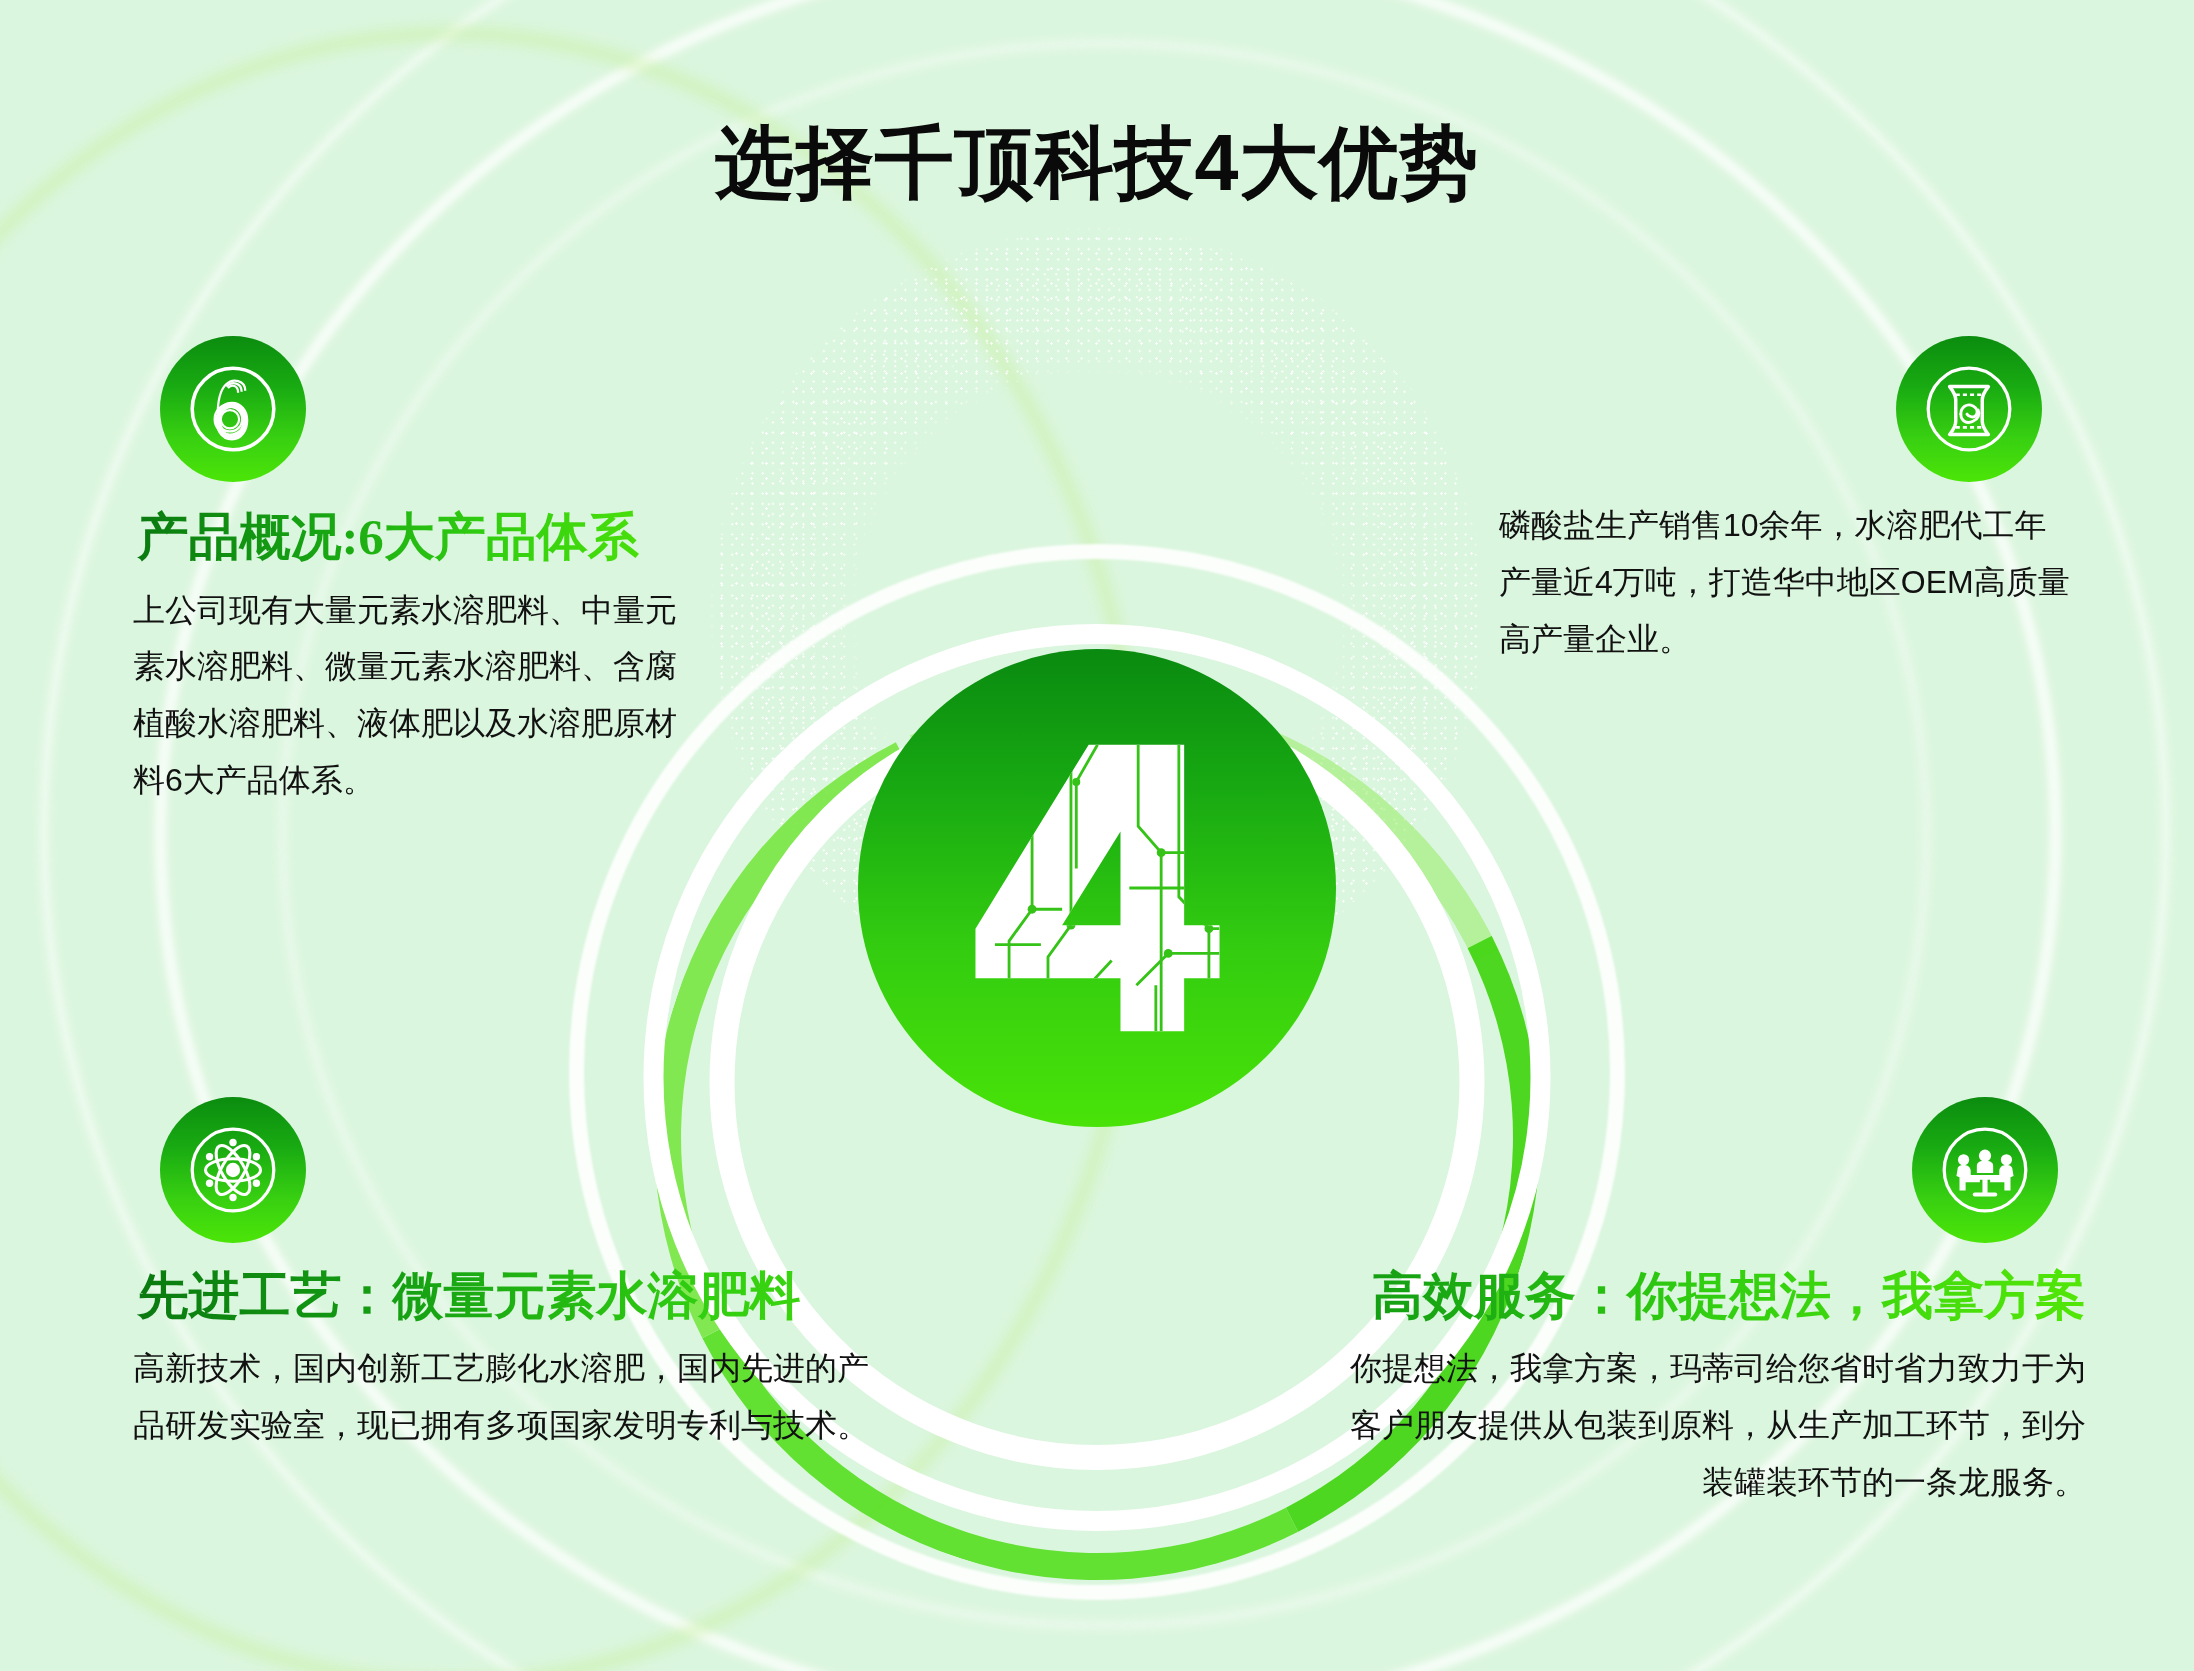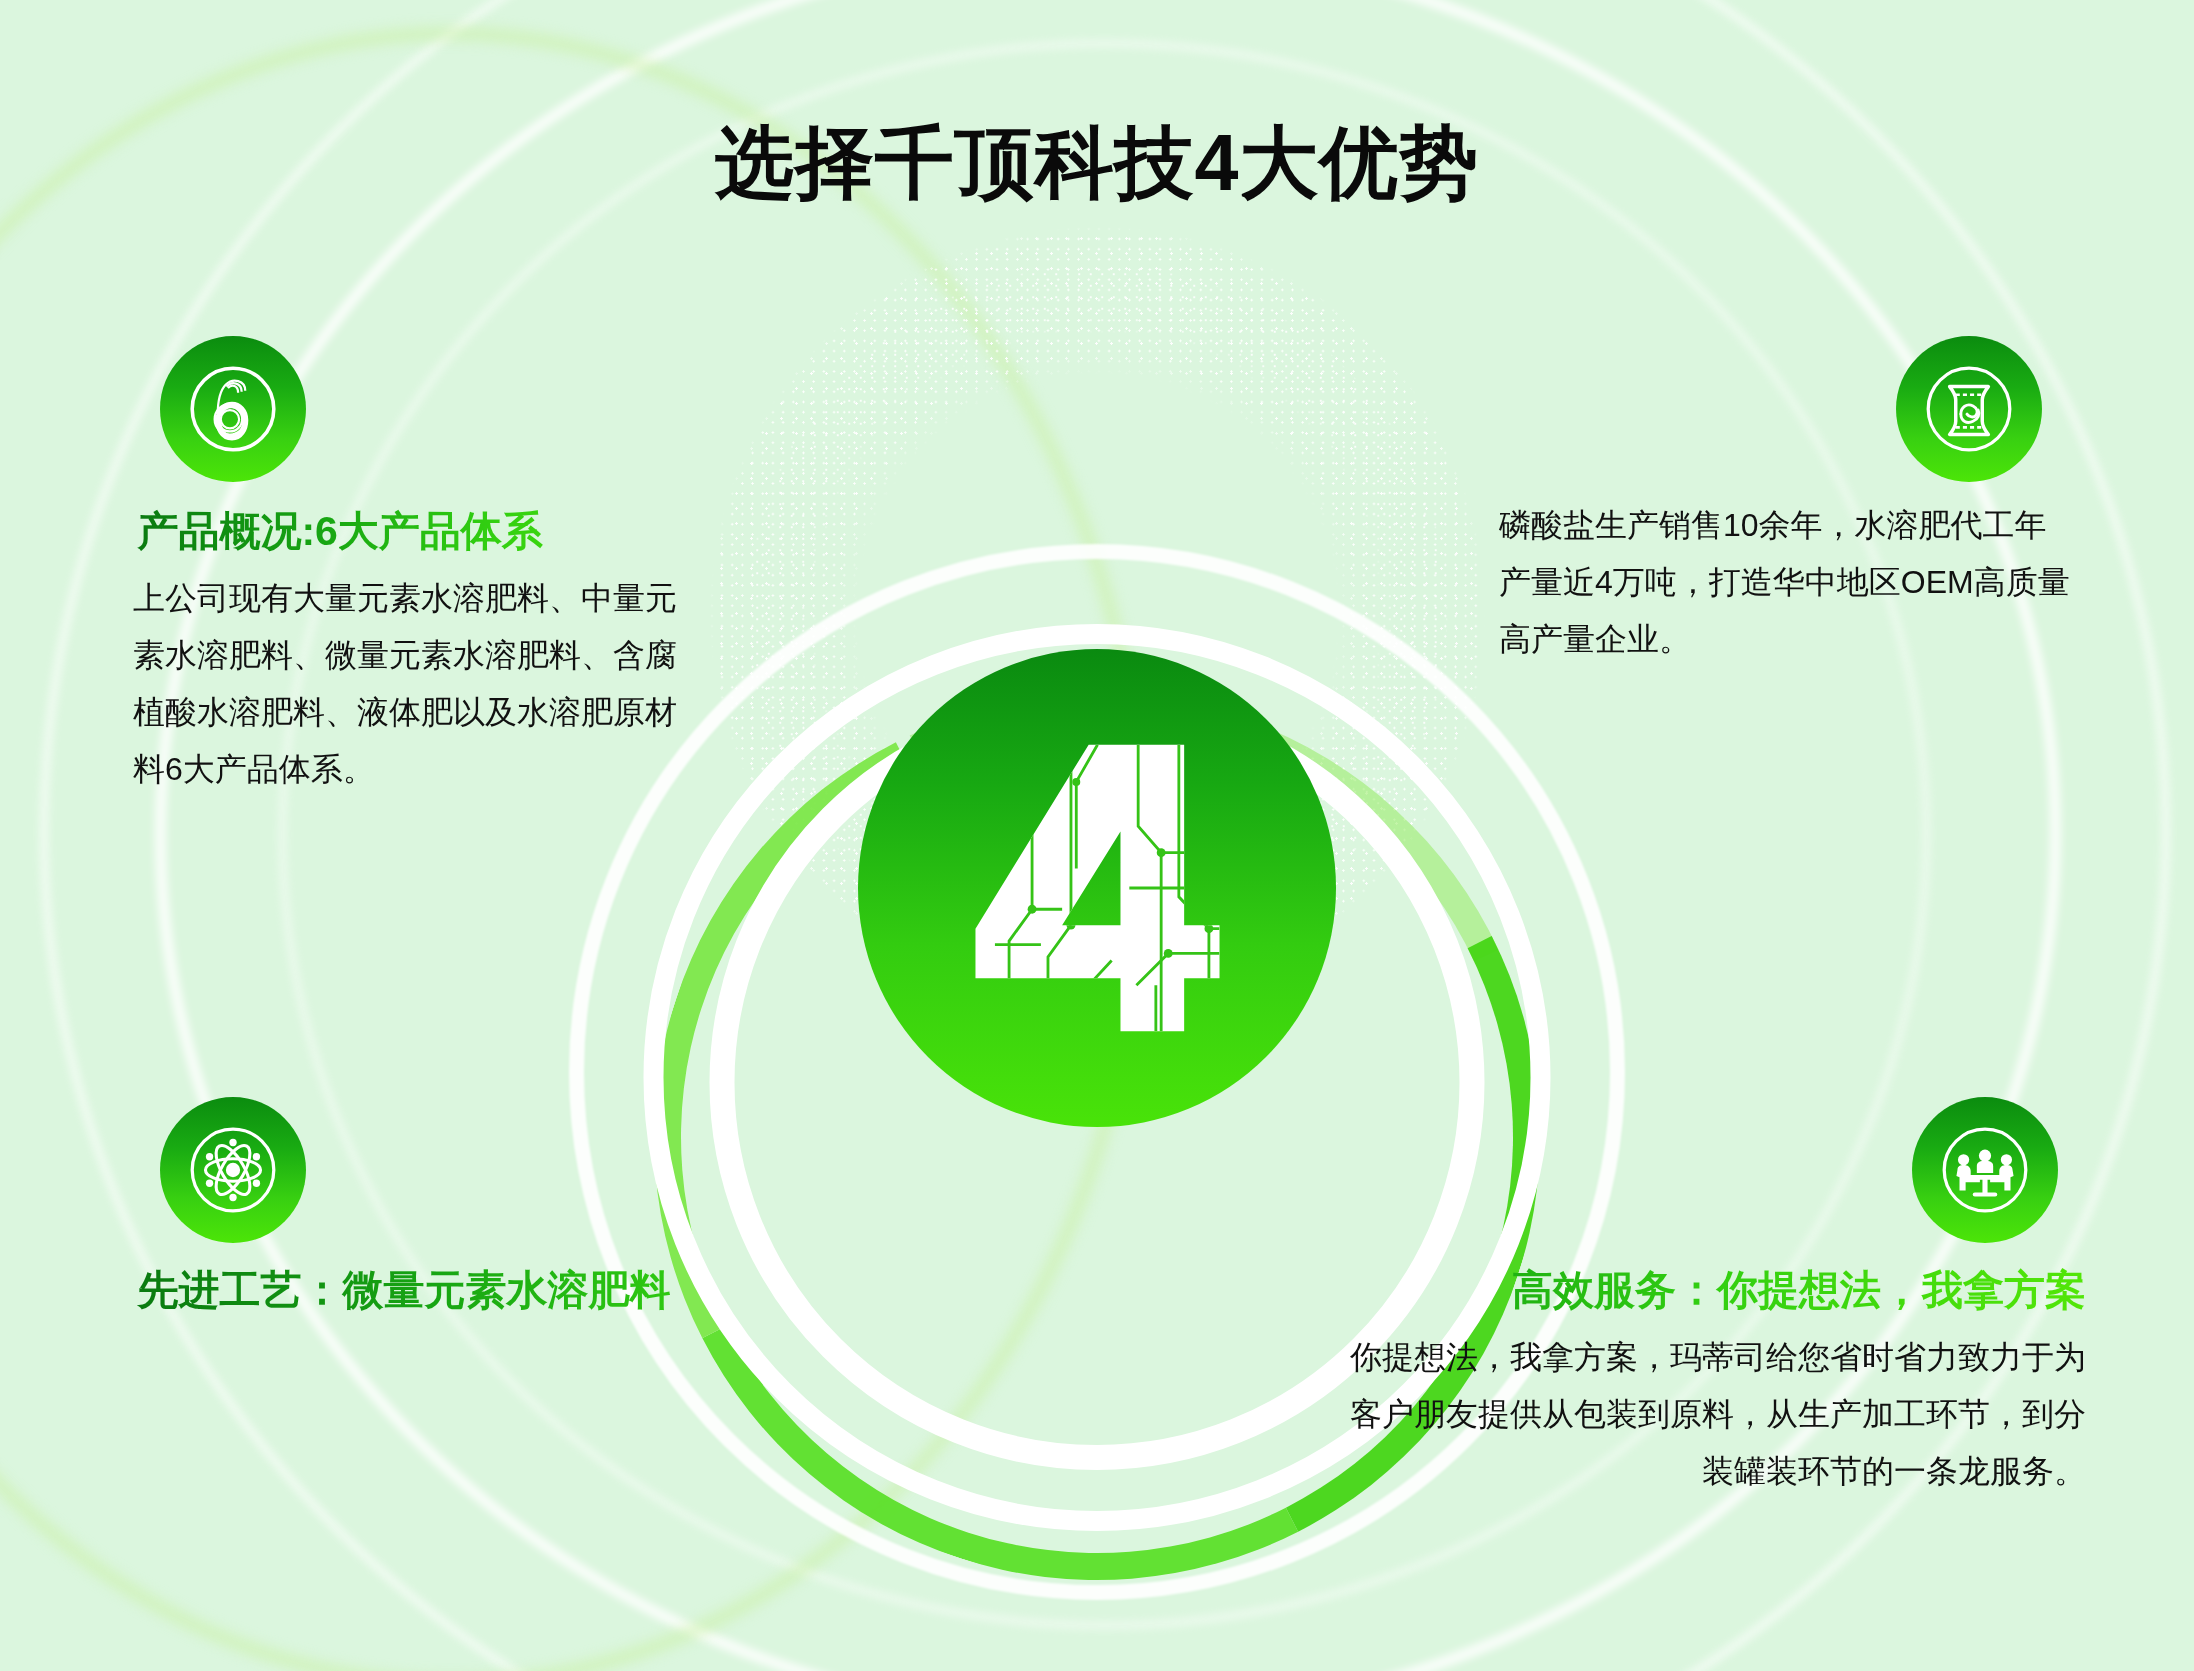--- a/index.html
+++ b/index.html
@@ -100,25 +100,25 @@
   
   .quad{position:absolute;}
   .quad .icon-wrap{
     width:146px;height:146px;border-radius:50%;
     background:linear-gradient(180deg,#0b8c0f 0%,#19ab12 35%,#38d011 70%,#4ce508 100%);
     display:flex;align-items:center;justify-content:center;
   }
   .quad .icon-wrap svg{width:102px;height:102px;}
 
   .qtitle{
-    font-size:41px;font-weight:bold;line-height:1.12;white-space:nowrap;
+    font-size:51px;font-weight:bold;line-height:1.12;white-space:nowrap;
     background:linear-gradient(90deg,#0a7a10 0%,#17a513 32%,#32cf11 62%,#52e608 100%);
     -webkit-background-clip:text;background-clip:text;
     -webkit-text-fill-color:transparent;color:#2ecb10;
-    font-family:Liberation Sans, sans-serif;
+    font-family:Liberation Serif, serif;
   }
   .qbody{
     font-size:32px;line-height:1.78;color:#111;
     font-family:"Liberation Sans","DejaVu Sans",sans-serif;
   }
 
   
   #quad-product{left:133px;top:336px;width:575px;}
   #quad-product .icon-wrap{margin-left:27.4px;}
   #quad-product .qtitle{margin-top:27.4px;margin-left:4.4px;}
@@ -247,20 +247,21 @@
         <circle cx="50" cy="23" r="3.6"></circle>
         <circle cx="73" cy="37" r="3.6"></circle>
         <circle cx="73" cy="63" r="3.6"></circle>
         <circle cx="50" cy="77" r="3.6"></circle>
         <circle cx="27" cy="63" r="3.6"></circle>
         <circle cx="27" cy="37" r="3.6"></circle>
       </g>
     </svg>
   </div>
   <div class="qtitle">先进工艺：微量元素水溶肥料</div>
+  <div class="qbody">高新技术，国内创新工艺膨化水溶肥，国内先进的产品研发实验室，现已拥有多项国家发明专利与技术。</div>
 </div>
 
 <div class="quad" id="quad-service">
   <div class="icon-wrap">
     <svg viewBox="0 0 100 100">
       <circle cx="50" cy="50" r="40" fill="none" stroke="#ffffff" stroke-width="3.2"></circle>
       <g fill="#ffffff">
         <circle cx="50" cy="36" r="6"></circle>
         <path d="M42 46 C42 42 46 41 50 41 C54 41 58 42 58 46 V53 H42 Z"></path>
         <circle cx="29" cy="40" r="5.5"></circle>

